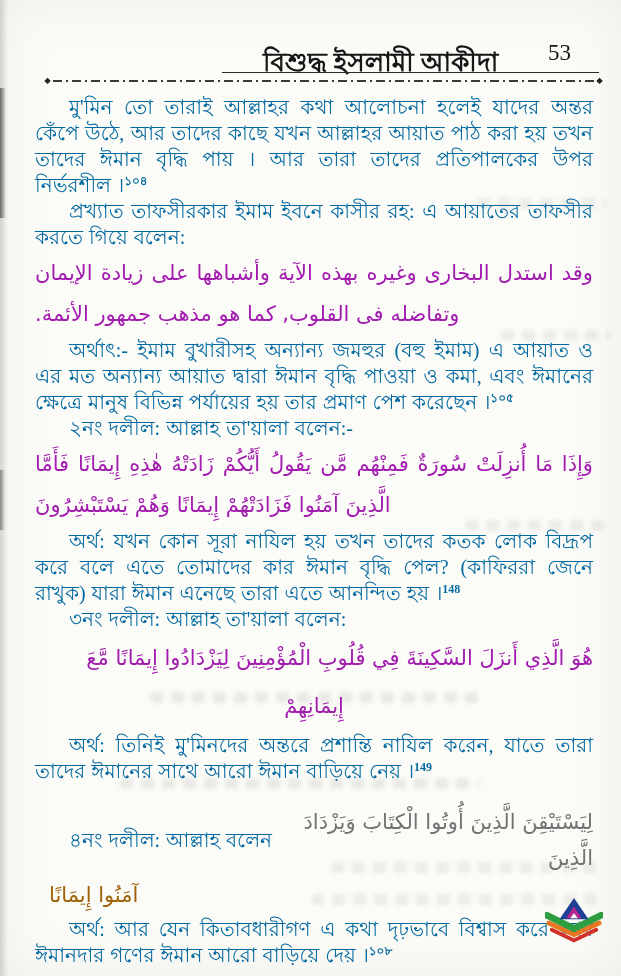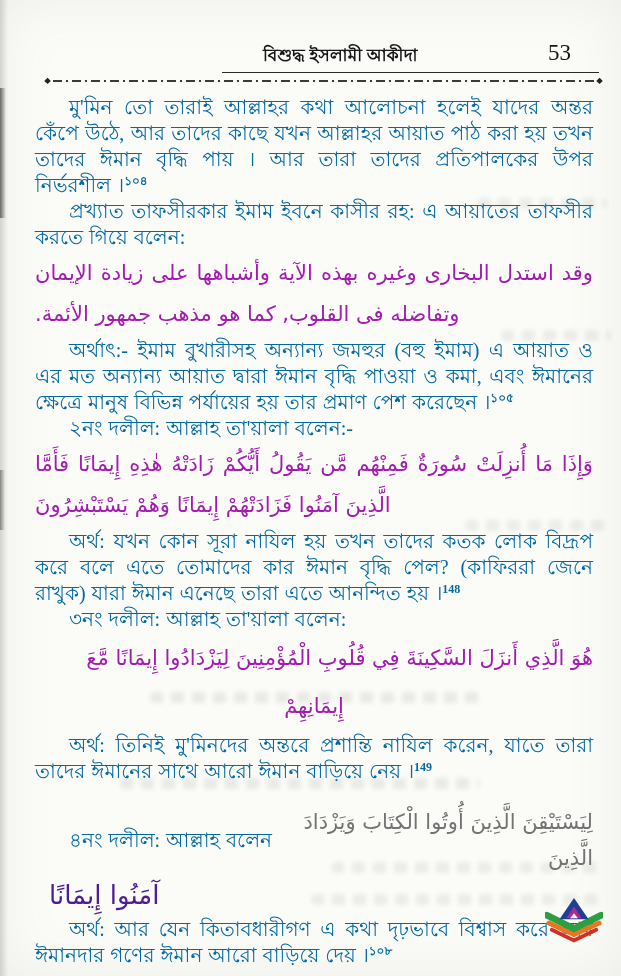--- a/index.html
+++ b/index.html
@@ -40,21 +40,21 @@
   .bleed.b6 { top: 862px; right: 20px; width: 270px; }
   .bleed.b7 { top: 894px; right: 20px; width: 290px; }
 
   
   .page-header { position: relative; padding-top: 42px; height: 92px; }
   .header-row {
     position: relative; margin: 0 24px 0 35px; height: 30px;
   }
   .book-title {
     position: absolute; left: 228px; top: 0;
-    font-size: 17px; font-weight: bold; letter-spacing: .2px;
+    font-size: 26px; font-weight: bold; letter-spacing: .2px;
     font-family: "Liberation Serif", serif;
   }
   .page-number {
     position: absolute; right: 26px; top: -2px;
     font-size: 23px; font-family: "Liberation Serif", serif;
   }
   .title-underline {
     position: absolute; left: 222px; right: 22px; top: 72px;
     border-top: 1.5px solid #2a2a2a;
   }
@@ -94,21 +94,21 @@
     display: flex; align-items: center; justify-content: space-between;
     margin-top: 20px; min-height: 36px;
   }
   .dalil4-row .bn { text-indent: 34px; white-space: nowrap; }
   .dalil4-row .ar-inline {
     direction: rtl; font-family: "DejaVu Sans", sans-serif;
     font-size: 21px; line-height: 36px; color: #737373;
   }
   .ar-cont {
     direction: rtl; font-family: "DejaVu Sans", sans-serif;
-    font-size: 26px; line-height: 38px; color: #4c1d95;
+    font-size: 21px; line-height: 38px; color: #a16207;
     text-align: left; padding-left: 14px; margin-bottom: 2px;
   }
 
   
   .footnote-sep {
     margin: 16px 0 10px 2px; width: 205px;
     border-top: 1.8px solid #2b2b2b;
   }
   .footnotes { list-style: none; }
   .footnotes li {

